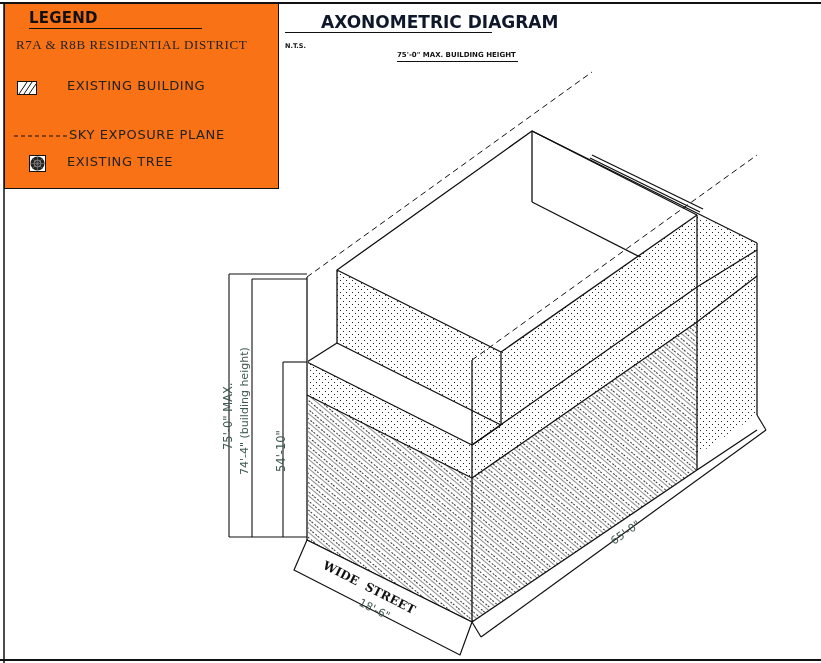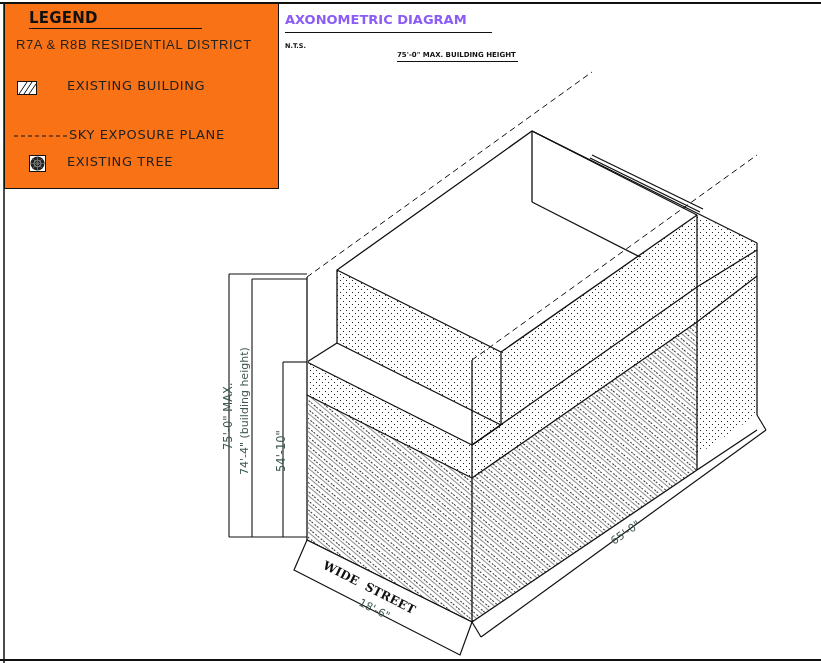--- a/index.html
+++ b/index.html
@@ -1,26 +1,26 @@
 <!DOCTYPE html>
 <html><head>
 <meta charset="utf-8">
 <style>
   html, body { margin: 0; padding: 0; background: #ffffff; }
   body { width: 821px; height: 663px; position: relative; overflow: hidden; font-family: "DejaVu Sans", sans-serif; }
   .sheet { position: absolute; left: 0; top: 0; width: 821px; height: 663px; }
   .legend { position: absolute; left: 4px; top: 3px; width: 273px; height: 184px; border: 1.5px solid #111; background: #f97316; }
   .legend-title { position: absolute; left: 24px; top: 5px; font-family: "DejaVu Sans", sans-serif; font-weight: bold; font-size: 15px; color: #111; letter-spacing: 0.2px; }
   .legend-title-rule { position: absolute; left: 24px; top: 24px; width: 173px; height: 0; border-top: 1.5px solid #111; }
-  .legend-district { position: absolute; left: 11px; top: 33px; font-family: Liberation Sans, sans-serif; font-size: 13px; color: #222; letter-spacing: 0.6px; }
+  .legend-district { position: absolute; left: 11px; top: 33px; font-family: Liberation Serif, serif; font-size: 13px; color: #222; letter-spacing: 0.6px; }
   .legend-row { position: absolute; left: 0; height: 18px; width: 270px; }
   .legend-row .lbl { position: absolute; left: 62px; top: 0; font-family: "DejaVu Sans", sans-serif; font-size: 13px; color: #222; letter-spacing: 0.6px; white-space: nowrap; }
   .legend-row .sw { position: absolute; }
   .title-block { position: absolute; left: 285px; top: 12px; }
-  .diagram-title { font-family: "DejaVu Sans", sans-serif; font-weight: bold; font-size: 13px; color: #8b5cf6; white-space: nowrap; }
+  .diagram-title { font-family: "DejaVu Sans", sans-serif; font-weight: bold; font-size: 17px; color: #0f172a; white-space: nowrap; margin-left: 36px; }
   .diagram-title-rule { position: absolute; left: 0; top: 20px; width: 207px; border-top: 1.5px solid #111; }
   .nts { position: absolute; left: 0; top: 30px; font-family: "DejaVu Sans", sans-serif; font-weight: bold; font-size: 6.5px; color: #111; }
   .maxh { position: absolute; left: 397px; top: 51px; font-family: "DejaVu Sans", sans-serif; font-weight: bold; font-size: 7px; color: #111; white-space: nowrap; }
   .maxh-rule { position: absolute; left: 397px; top: 61px; width: 121px; border-top: 1.2px solid #111; }
   svg.drawing { position: absolute; left: 0; top: 0; }
 </style>
 </head>
 <body>
 
 <div class="sheet">

